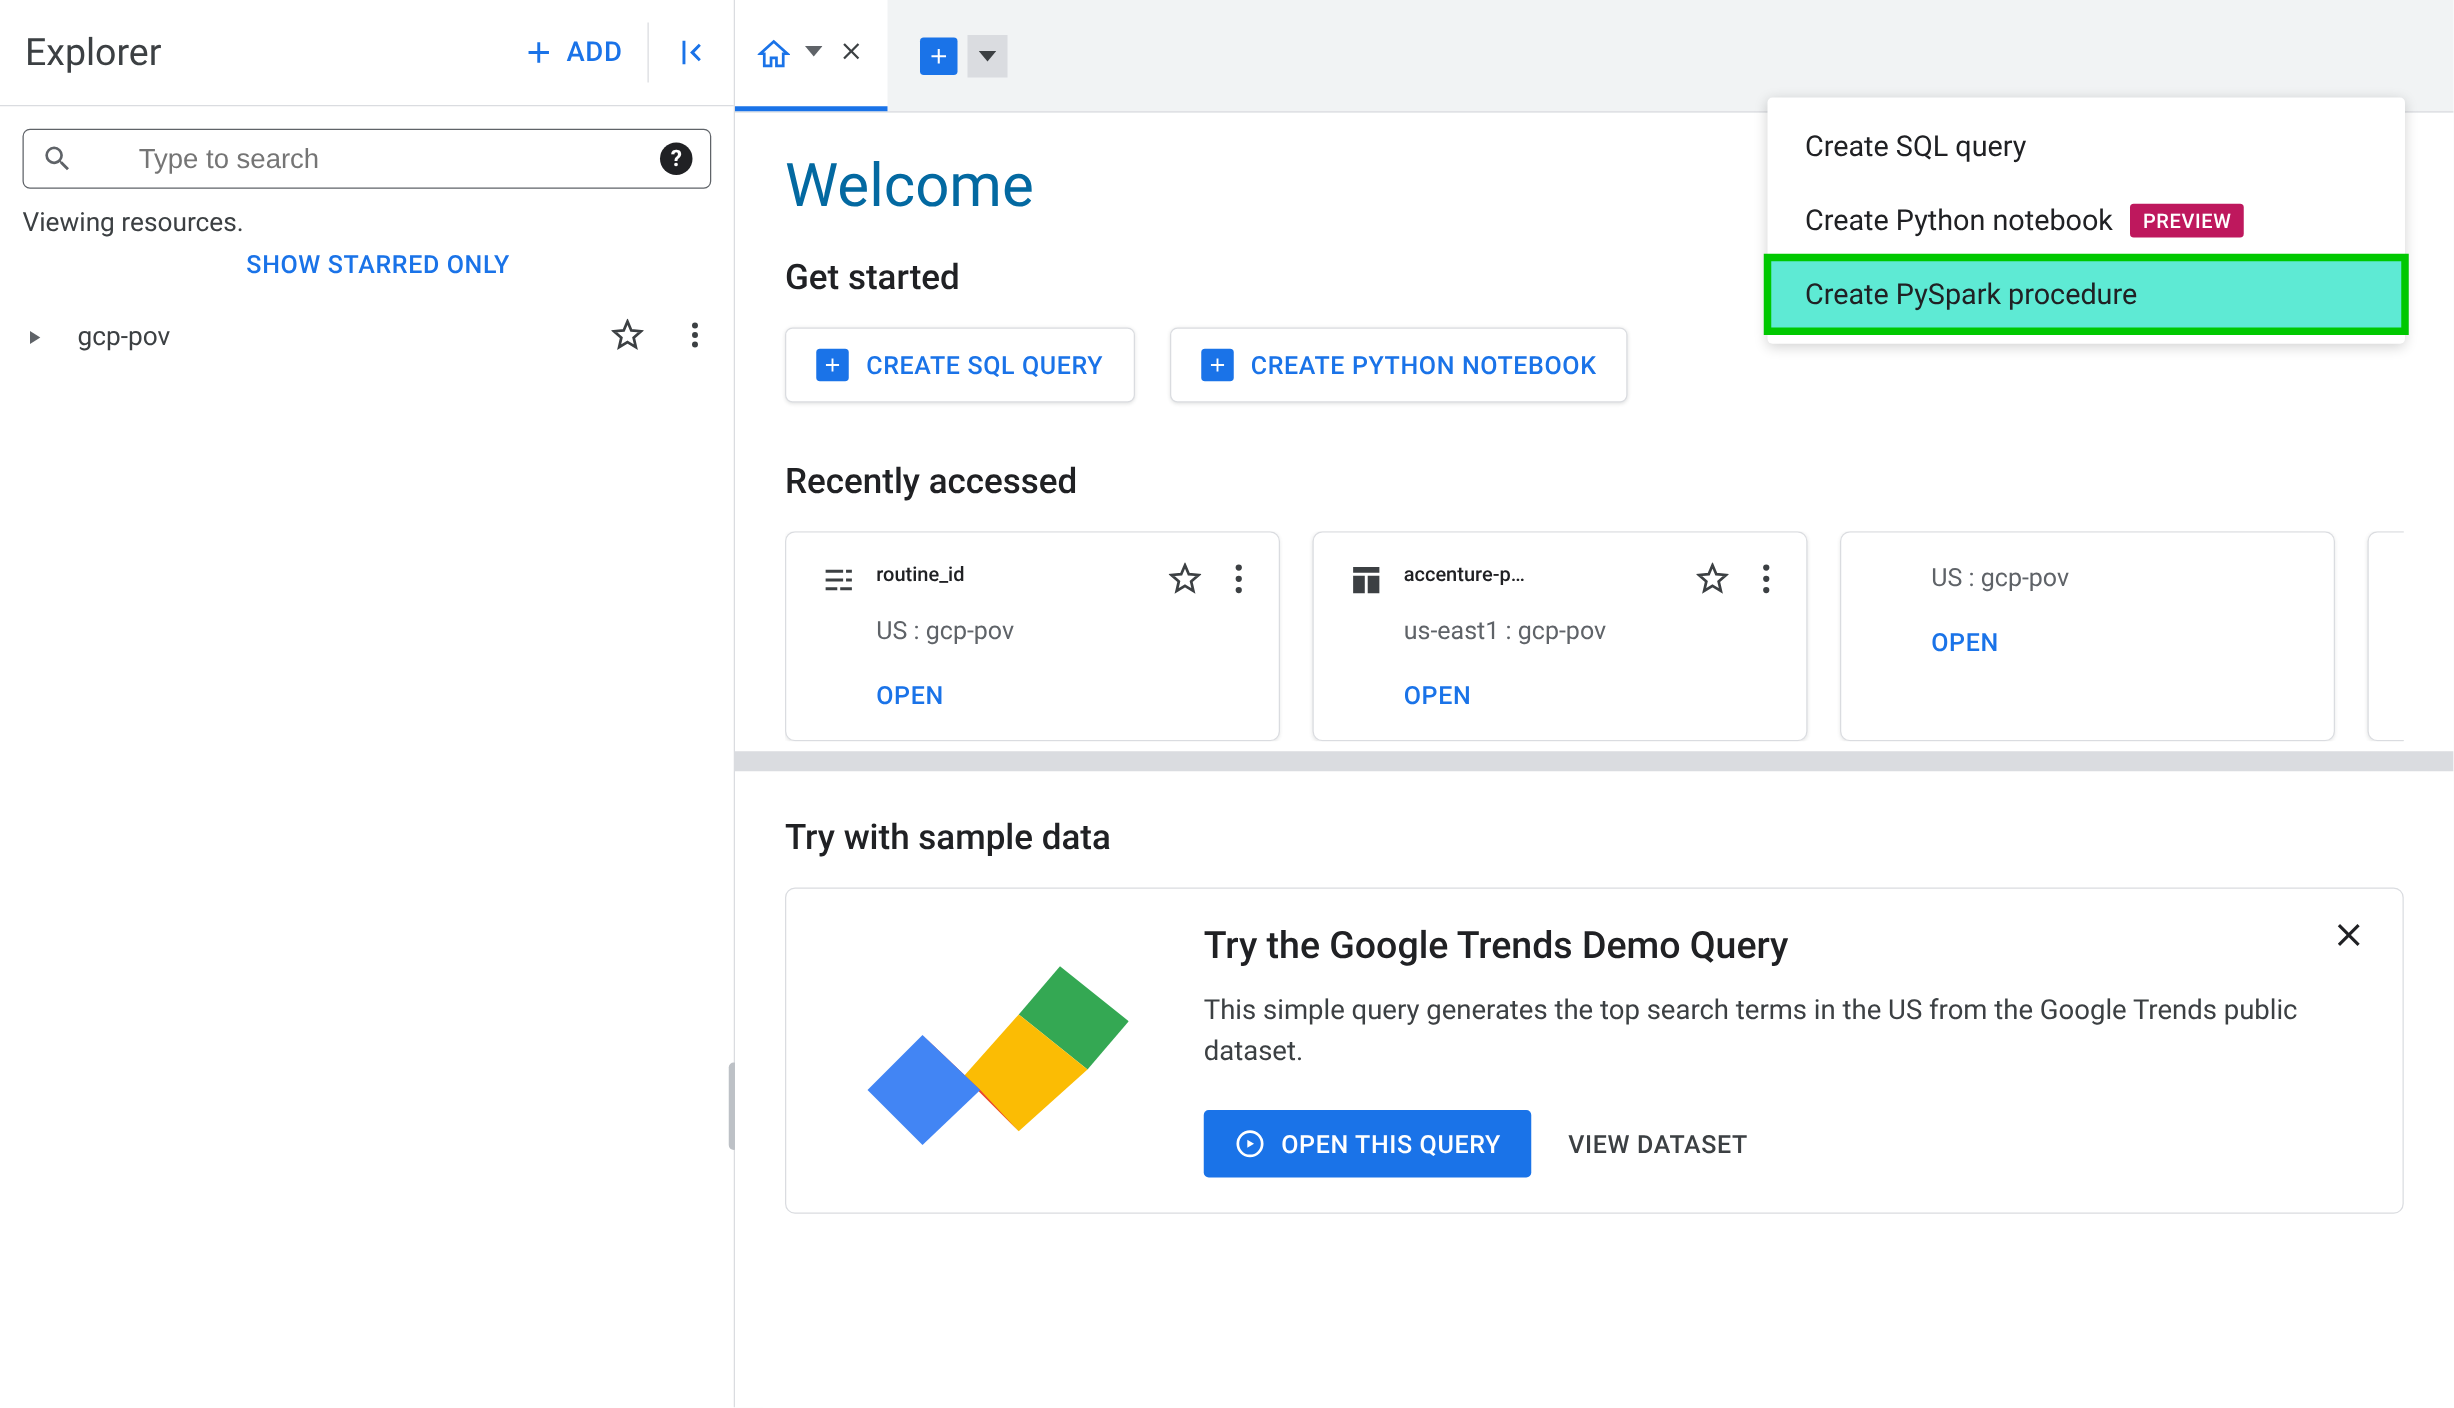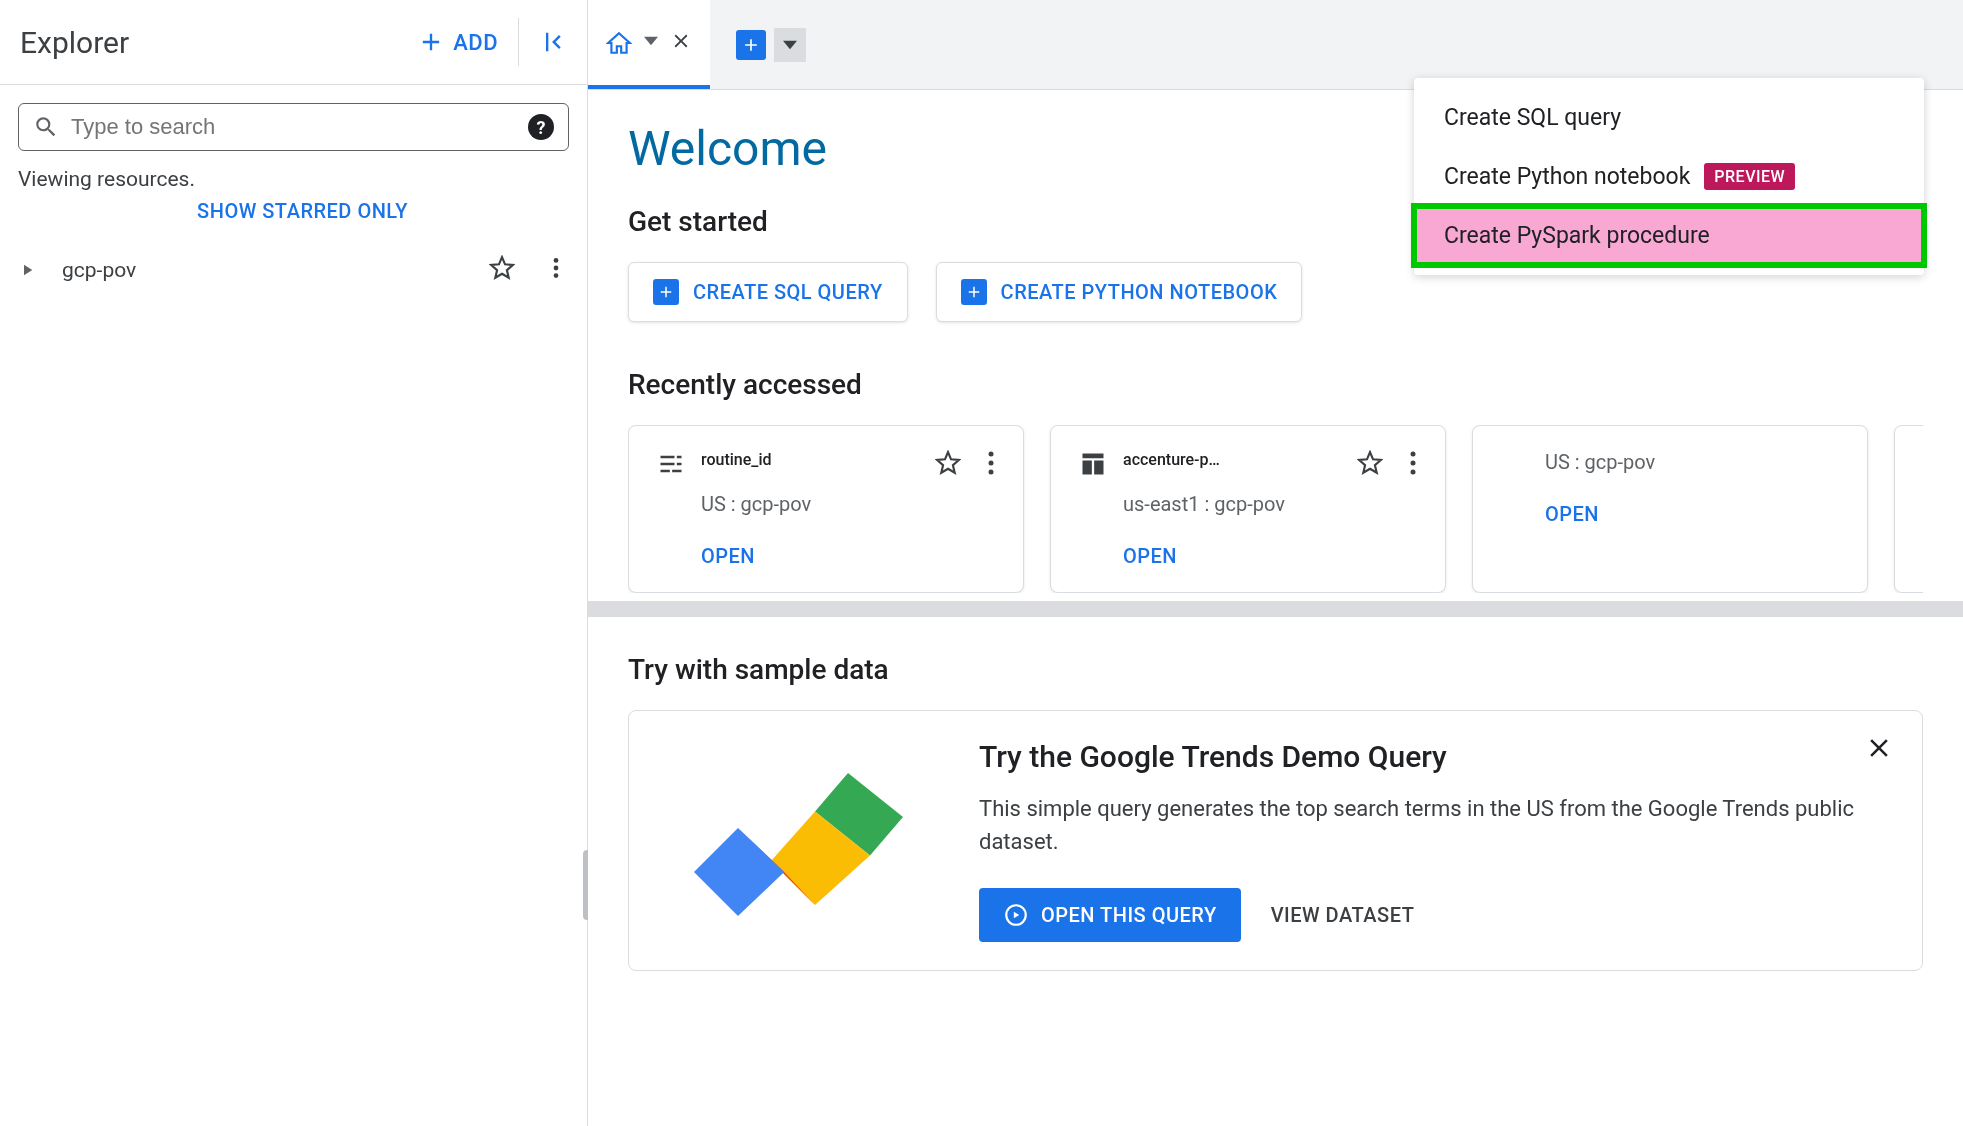--- a/index.html
+++ b/index.html
@@ -13,21 +13,21 @@
 .sidebar-header-actions { display: flex; align-items: center; gap: 20px; }
 .add-btn { display: flex; align-items: center; gap: 8px; color: #1a73e8; font-size: 22px; font-weight: 500; cursor: pointer; letter-spacing: 0.5px; }
 .add-btn svg { width: 28px; height: 28px; fill: #1a73e8; }
 .vdivider { width: 1px; height: 48px; background: #dadce0; }
 .collapse-btn { color: #1a73e8; cursor: pointer; display: flex; align-items: center; }
 .collapse-btn svg { width: 28px; height: 28px; fill: #1a73e8; }
 
 .search-wrap { padding: 18px 18px 12px 18px; }
 .search-box { display: flex; align-items: center; border: 1px solid #5f6368; border-radius: 6px; padding: 10px 14px; gap: 12px; }
 .search-box svg.search { width: 26px; height: 26px; fill: #5f6368; }
-.search-box input { border: none; outline: none; flex: 1; font-size: 22px; color: #0f766e; background: transparent; }
+.search-box input { border: none; outline: none; flex: 1; font-size: 22px; color: #0f766e; background: transparent; margin-left: 40px; }
 .search-box .help { width: 26px; height: 26px; background: #202124; color: #fff; border-radius: 50%; display: flex; align-items: center; justify-content: center; font-size: 18px; font-weight: 700; }
 
 .viewing-text { padding: 4px 18px 8px 18px; font-size: 21px; color: #3c4043; }
 .show-starred { padding: 0 18px 18px 36px; color: #1a73e8; font-size: 20px; font-weight: 500; letter-spacing: 0.5px; cursor: pointer; text-align: center; }
 
 .tree-row { display: flex; align-items: center; padding: 14px 18px; gap: 14px; cursor: pointer; }
 .tree-row .caret { width: 18px; height: 18px; }
 .tree-row .caret svg { width: 100%; height: 100%; fill: #5f6368; }
 .tree-row .label { flex: 1; font-size: 21px; color: #3c4043; padding-left: 12px; }
 .tree-row .star svg, .tree-row .more svg { width: 26px; height: 26px; fill: #3c4043; }
@@ -45,21 +45,21 @@
 .newtab-group { display: flex; align-items: center; margin-left: 26px; gap: 0; }
 .plus-btn { width: 30px; height: 30px; background: #1a73e8; border-radius: 3px; display: flex; align-items: center; justify-content: center; cursor: pointer; }
 .plus-btn svg { width: 20px; height: 20px; fill: #fff; }
 .plus-caret { width: 32px; height: 34px; background: #dadce0; display: flex; align-items: center; justify-content: center; margin-left: 8px; cursor: pointer; }
 .plus-caret svg { width: 14px; height: 14px; fill: #3c4043; }
 
 
 .dropdown { position: absolute; top: 78px; left: 826px; background: #fff; box-shadow: 0 2px 10px rgba(0,0,0,0.18); border-radius: 4px; width: 510px; z-index: 100; padding: 10px 0; }
 .dropdown-item { padding: 16px 30px; font-size: 23px; color: #202124; cursor: pointer; display: flex; align-items: center; gap: 14px; }
 .preview-badge { background: #be185d; color: #fff; font-size: 16px; padding: 4px 10px; border-radius: 3px; font-weight: 500; letter-spacing: 0.5px; }
-.dropdown-item.highlighted { outline: 6px solid #00c800; outline-offset: -3px; background: #f9a8d4; }
+.dropdown-item.highlighted { outline: 6px solid #00c800; outline-offset: -3px; background: #5eead4; }
 
 
 .content { padding: 30px 40px; background: #fff; flex: 1; overflow-y: auto; }
 .welcome-title { font-size: 48px; font-weight: 400; color: #0369a1; margin-bottom: 28px; }
 .section-title { font-size: 28px; font-weight: 500; color: #202124; margin-bottom: 24px; }
 
 .action-row { display: flex; gap: 28px; margin-bottom: 46px; }
 .action-btn { display: flex; align-items: center; gap: 14px; border: 1px solid #dadce0; border-radius: 6px; padding: 16px 24px; color: #1a73e8; font-size: 20px; font-weight: 500; cursor: pointer; background: #fff; box-shadow: 0 1px 3px rgba(60,64,67,0.15); letter-spacing: 0.5px; }
 .action-btn .plus-icon { width: 26px; height: 26px; background: #1a73e8; border-radius: 3px; display: flex; align-items: center; justify-content: center; }
 .action-btn .plus-icon svg { width: 18px; height: 18px; fill: #fff; }
@@ -69,21 +69,21 @@
 .card-header { display: flex; align-items: flex-start; gap: 16px; margin-bottom: 10px; }
 .card-header .res-icon svg { width: 28px; height: 28px; fill: #3c4043; }
 .card-header .card-title { flex: 1; font-size: 16px; font-weight: 500; color: #202124; white-space: nowrap; overflow: hidden; text-overflow: ellipsis; }
 .card-header .star svg { width: 26px; height: 26px; fill: #3c4043; }
 .card-header .more { margin-left: 10px; }
 .card-header .more svg { width: 8px; height: 26px; fill: #3c4043; }
 .card-sub { font-size: 20px; color: #5f6368; padding-left: 44px; margin-bottom: 28px; }
 .card-open { color: #1a73e8; font-size: 20px; font-weight: 500; cursor: pointer; padding-left: 44px; letter-spacing: 0.5px; }
 .hscroll { height: 16px; background: #dadce0; margin: 0 -40px 36px -40px; }
 
-.sample-card { border: 1px solid #dadce0; border-radius: 8px; padding: 28px 34px; display: flex; gap: 56px; align-items: flex-start; position: relative; margin-top: 20px; }
+.sample-card { border: 1px solid #dadce0; border-radius: 8px; padding: 28px 34px; display: flex; gap: 40px; align-items: flex-start; position: relative; margin-top: 20px; }
 .sample-img { width: 260px; height: 200px; display: flex; align-items: center; justify-content: center; }
 .sample-body { flex: 1; }
 .sample-title { font-size: 30px; font-weight: 500; color: #202124; margin-bottom: 18px; }
 .sample-desc { font-size: 22px; color: #3c4043; line-height: 1.5; margin-bottom: 30px; }
 .sample-actions { display: flex; gap: 30px; align-items: center; }
 .open-query-btn { background: #1a73e8; color: #fff; padding: 14px 24px; border-radius: 4px; font-size: 20px; font-weight: 500; display: flex; align-items: center; gap: 12px; cursor: pointer; letter-spacing: 0.5px; }
 .open-query-btn svg { width: 26px; height: 26px; fill: #fff; }
 .view-dataset { font-size: 20px; font-weight: 500; color: #3c4043; cursor: pointer; letter-spacing: 0.5px; }
 .close-sample { position: absolute; top: 22px; right: 28px; cursor: pointer; }
 .close-sample svg { width: 30px; height: 30px; fill: #202124; }

